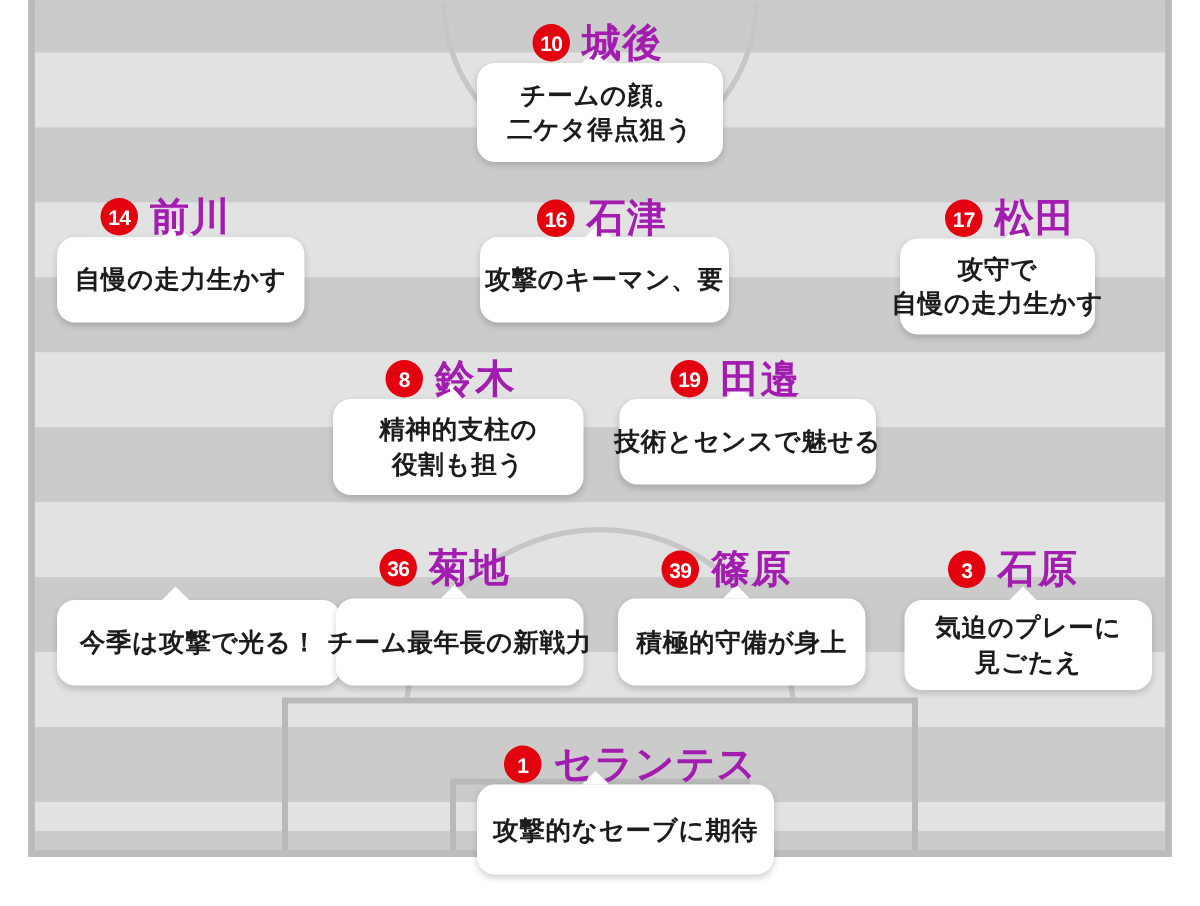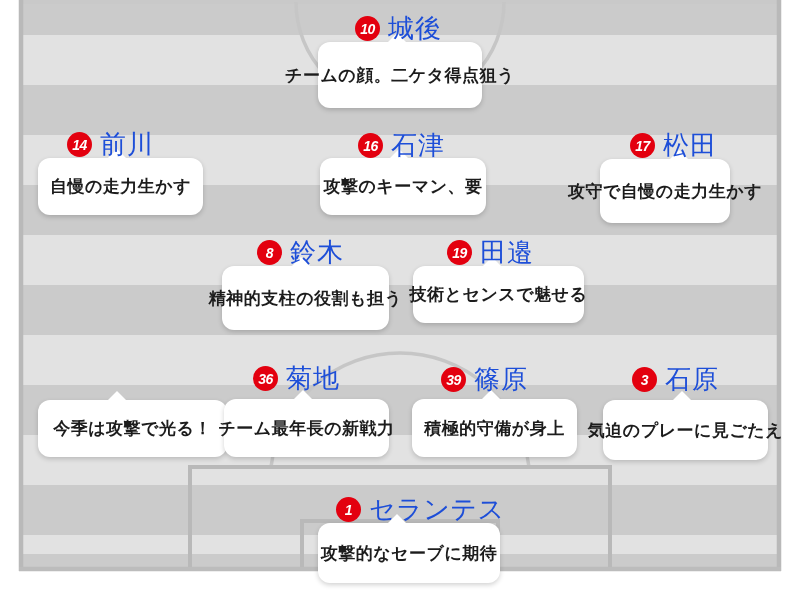--- a/index.html
+++ b/index.html
@@ -16,30 +16,29 @@
   }
   #pitch-markings{position:absolute;left:0;top:0;width:800px;height:604px;}
 
   
   .player-label{position:absolute;display:flex;align-items:center;gap:8px;z-index:3;}
   .badge{
     width:25px;height:25px;border-radius:50%;background:var(--badge-red);
     color:#ffffff;font-size:14px;font-weight:bold;display:flex;
     align-items:center;justify-content:center;flex:0 0 auto;
     letter-spacing:-0.5px;
-    font-style:italic;
   }
-  .pname{font-size:26px;font-weight:normal;color:#1d4ed8;letter-spacing:1px;white-space:nowrap;}
+  .pname{font-size:26px;font-weight:bold;color:#a21caf;letter-spacing:1px;white-space:nowrap;}
   .gk .pname{letter-spacing:0.5px;}
 
   
   .bubble{
     position:absolute;background:#ffffff;border-radius:12px;z-index:2;
     box-shadow:0 2px 5px rgba(0,0,0,0.18);
-    display:flex;flex-direction:row;align-items:center;justify-content:center;
+    display:flex;flex-direction:column;align-items:center;justify-content:center;
   }
   .bubble .pointer{
     position:absolute;top:-9px;left:70px;width:0;height:0;
     border-left:9px solid transparent;border-right:9px solid transparent;
     border-bottom:9px solid #ffffff;
   }
   .bubble .line{
     font-size:17px;font-weight:600;color:#1c1c1c;line-height:23px;
     letter-spacing:0.5px;text-align:center;white-space:nowrap;
   }
@@ -99,21 +98,21 @@
   </div>
   <div class="bubble" style="left:412px;top:399px;width:165px;height:58px">
     <span class="pointer"></span>
     <span class="line">積極的守備が身上</span>
   </div>
   <div class="bubble" style="left:603px;top:400px;width:165px;height:60px">
     <span class="pointer"></span>
     <span class="line">気迫のプレーに</span>
     <span class="line">見ごたえ</span>
   </div>
-  <div class="bubble" style="left:318px;top:523px;width:182px;height:60px">
+  <div class="bubble" style="left:318px;top:523px;width:198px;height:60px">
     <span class="pointer"></span>
     <span class="line">攻撃的なセーブに期待</span>
   </div>
 
   <div class="player-label" style="left:355px;top:11px">
     <span class="badge">10</span>
     <span class="pname">城後</span>
   </div>
   <div class="player-label" style="left:67px;top:127px">
     <span class="badge">14</span>

